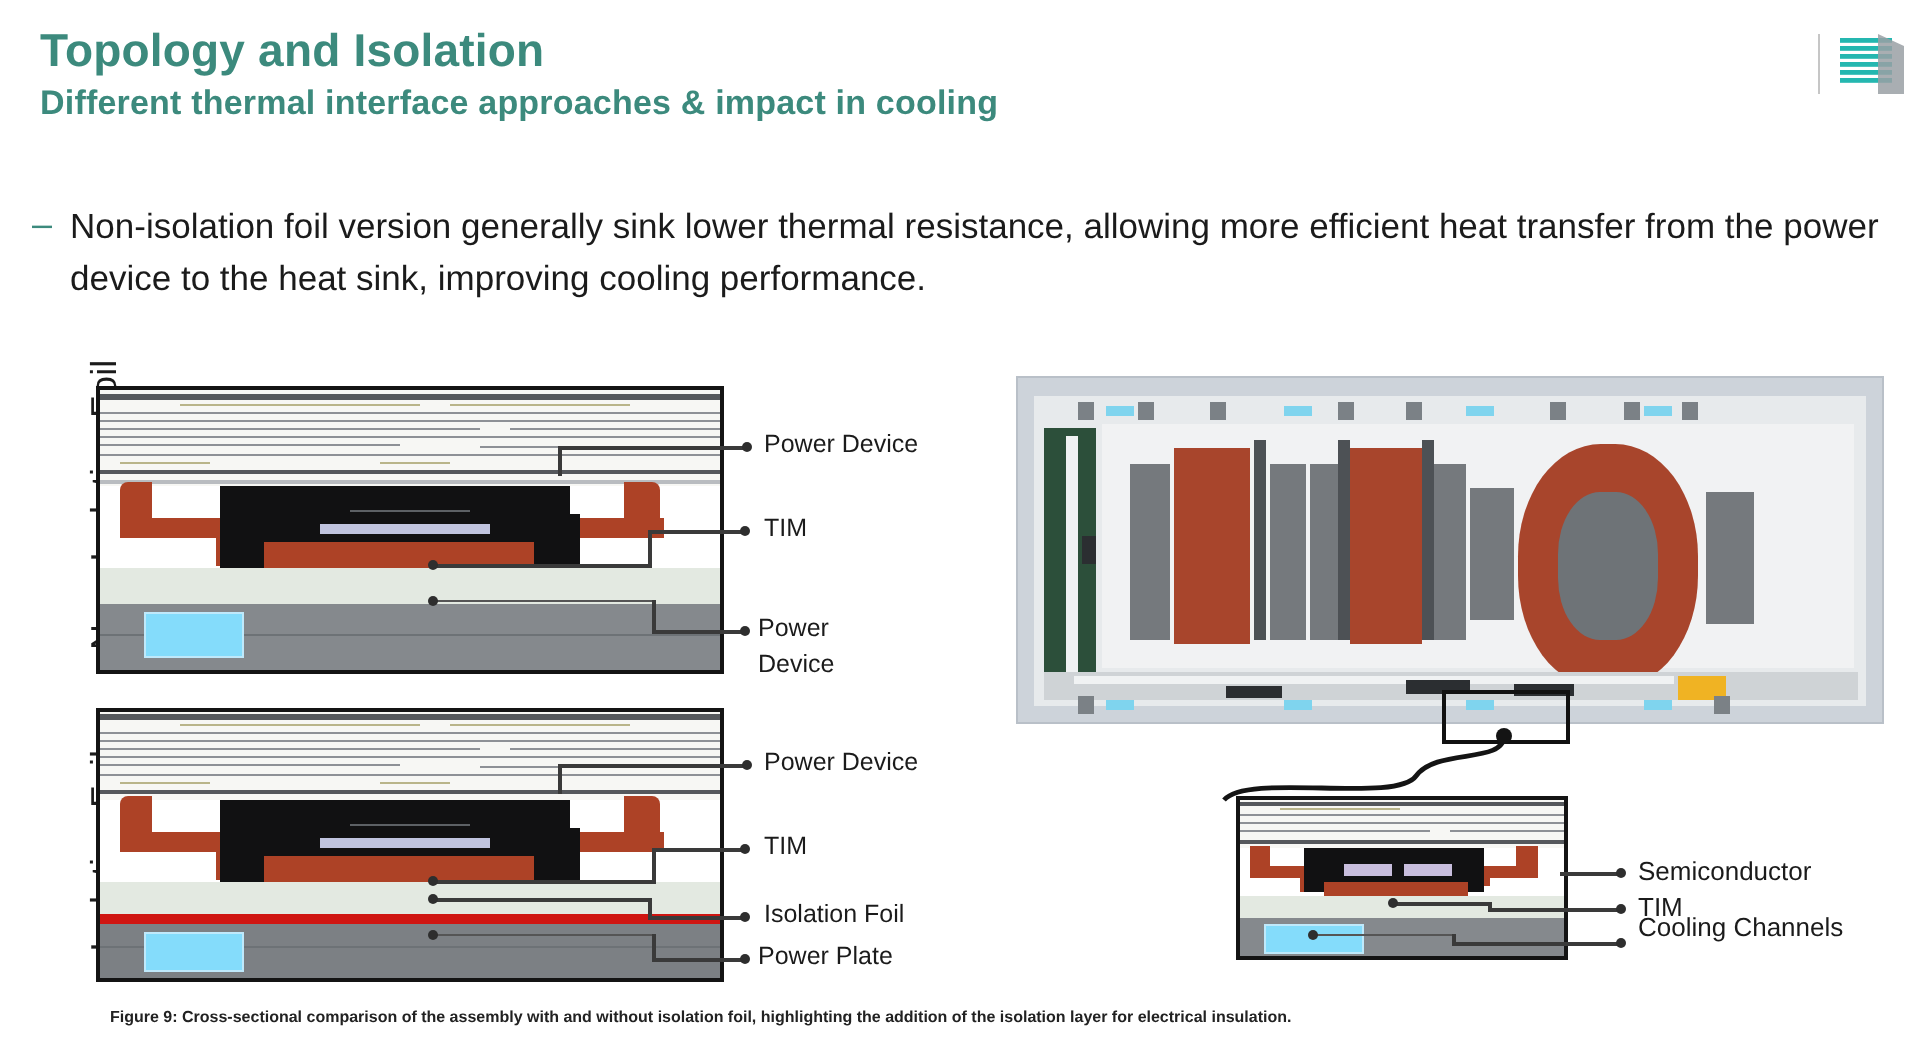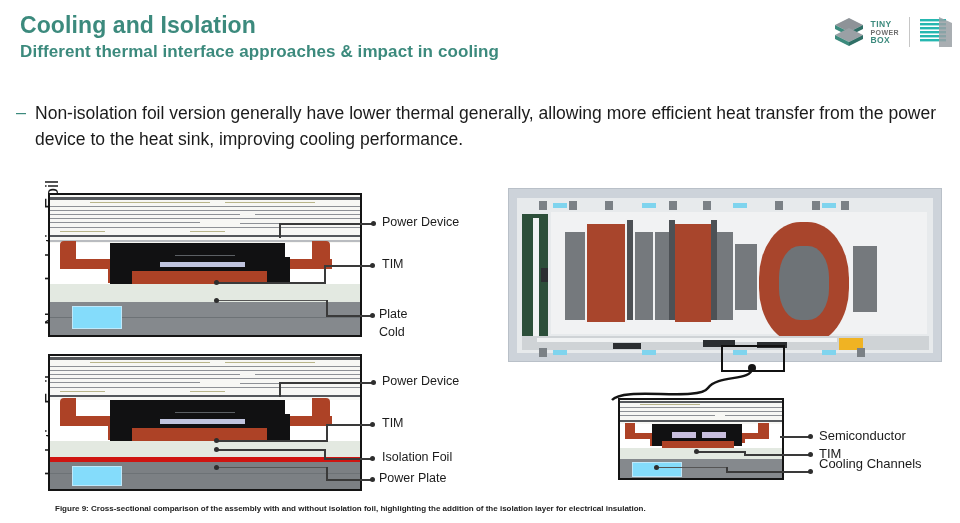--- a/index.html
+++ b/index.html
@@ -73,40 +73,25 @@
   .ct-yellow{position:absolute;background:#f0b323;}
   #ct-highlight{position:absolute;border:2px solid #111;background:transparent;}
 
   
   #fig-caption{position:absolute;left:55px;top:504px;font-size:8px;font-weight:bold;
         color:#222;white-space:nowrap;}
 </style>
 </head>
 <body>
 
-<div id="slide-title">Cooling and Isolation</div>
+<div id="slide-title">Topology and Isolation</div>
 <div id="slide-subtitle">Different thermal interface approaches &amp; impact in cooling</div>
 
 <div class="logo-bar">
 
-  <div class="tpb">
-    <svg width="34" height="34" viewBox="0 0 34 34">
-      <polygon points="17,3 31,10 17,17 3,10" fill="#8e9398"></polygon>
-      <polygon points="3,10 17,17 17,21 3,14" fill="#3c8a7d"></polygon>
-      <polygon points="31,10 17,17 17,21 31,14" fill="#2f6f66"></polygon>
-      <polygon points="17,13 31,20 17,27 3,20" fill="#9aa0a5"></polygon>
-      <polygon points="3,20 17,27 17,31 3,24" fill="#3c8a7d"></polygon>
-      <polygon points="31,20 17,27 17,31 31,24" fill="#2f6f66"></polygon>
-    </svg>
-    <div class="tpb-text">
-      <span>TINY</span>
-      <span class="mid">POWER</span>
-      <span>BOX</span>
-    </div>
-  </div>
 
   <div class="logo-div"></div>
 
   <div class="sal">
     <svg width="32" height="30" viewBox="0 0 32 30">
       <g fill="#25b7b0">
         <rect x="0" y="2" width="26" height="2.4"></rect>
         <rect x="0" y="6" width="26" height="2.4"></rect>
         <rect x="0" y="10" width="26" height="2.4"></rect>
         <rect x="0" y="14" width="26" height="2.4"></rect>
@@ -114,21 +99,21 @@
         <rect x="0" y="22" width="26" height="2.4"></rect>
       </g>
       <polygon points="19,0 32,6 32,30 19,30" fill="#9aa0a5" opacity="0.85"></polygon>
     </svg>
   </div>
 
 </div>
 
 <div id="bullet-row">
   <div id="bullet-dash">–</div>
-  <div id="bullet-text">Non-isolation foil version generally have lower thermal generally, allowing more efficient heat transfer from the power device to the heat sink, improving cooling performance.</div>
+  <div id="bullet-text">Non-isolation foil version generally sink lower thermal resistance, allowing more efficient heat transfer from the power device to the heat sink, improving cooling performance.</div>
 </div>
 
 <div class="fig" style="left:0;top:175px;width:500px;height:165px;">
 
   <div class="vlabel" style="left:42px;top:150px;">Non- Isolation Foil</div>
 
   <div class="xbox" style="left:48px;top:18px;width:310px;height:140px;">
 
     <div class="pcb" style="top:0;height:48px;"></div>
     <div class="trace d" style="left:0;right:0;top:2px;height:3px;"></div>
@@ -178,22 +163,22 @@
   <div class="lead" style="left:324px;top:90px;width:48px;height:2px;"></div>
   <div class="dot" style="left:214px;top:105px;"></div>
   <div class="dot" style="left:370px;top:88px;"></div>
   <div class="lbl" style="left:382px;top:82px;">TIM</div>
 
   <div class="lead" style="left:218px;top:125px;width:110px;height:1px;background:#555;"></div>
   <div class="lead" style="left:326px;top:125px;width:2px;height:17px;"></div>
   <div class="lead" style="left:326px;top:140px;width:46px;height:2px;"></div>
   <div class="dot" style="left:214px;top:123px;"></div>
   <div class="dot" style="left:370px;top:138px;"></div>
-  <div class="lbl" style="left:379px;top:132px;">Plate</div>
-  <div class="lbl" style="left:379px;top:150px;">Cold</div>
+  <div class="lbl" style="left:379px;top:132px;">Power</div>
+  <div class="lbl" style="left:379px;top:150px;">Device</div>
 </div>
 
 <div class="fig" style="left:0;top:348px;width:500px;height:150px;">
 
   <div class="vlabel" style="left:42px;top:128px;">Isolation Foil</div>
 
   <div class="xbox" style="left:48px;top:6px;width:310px;height:133px;">
     <div class="pcb" style="top:0;height:44px;"></div>
     <div class="trace d" style="left:0;right:0;top:1px;height:3px;"></div>
     <div class="trace g" style="left:40px;width:120px;top:6px;"></div>

